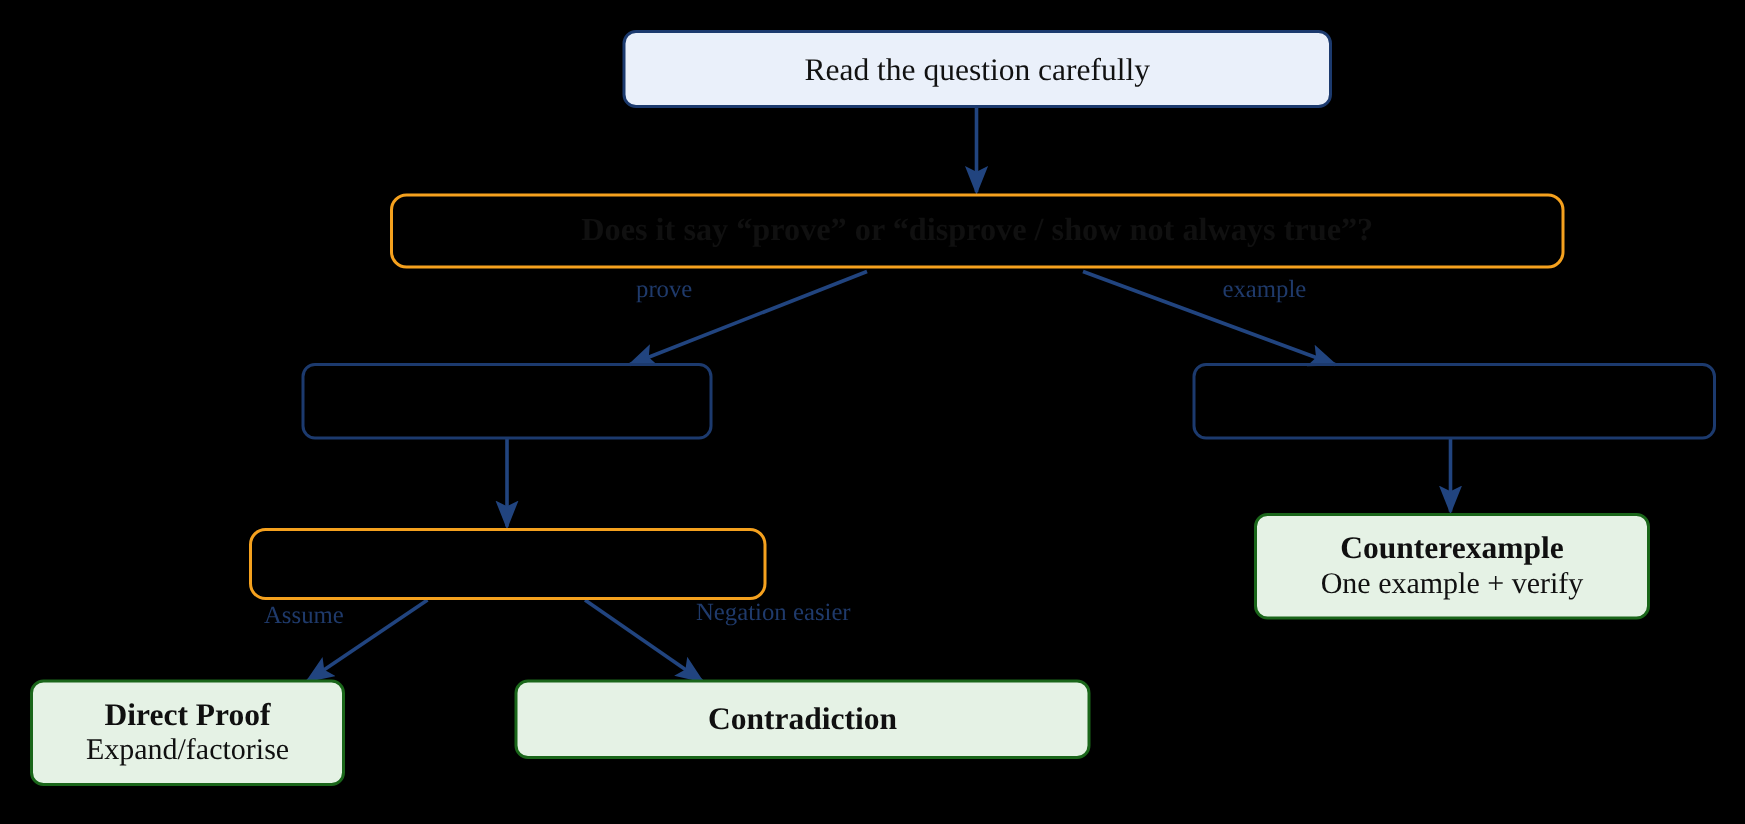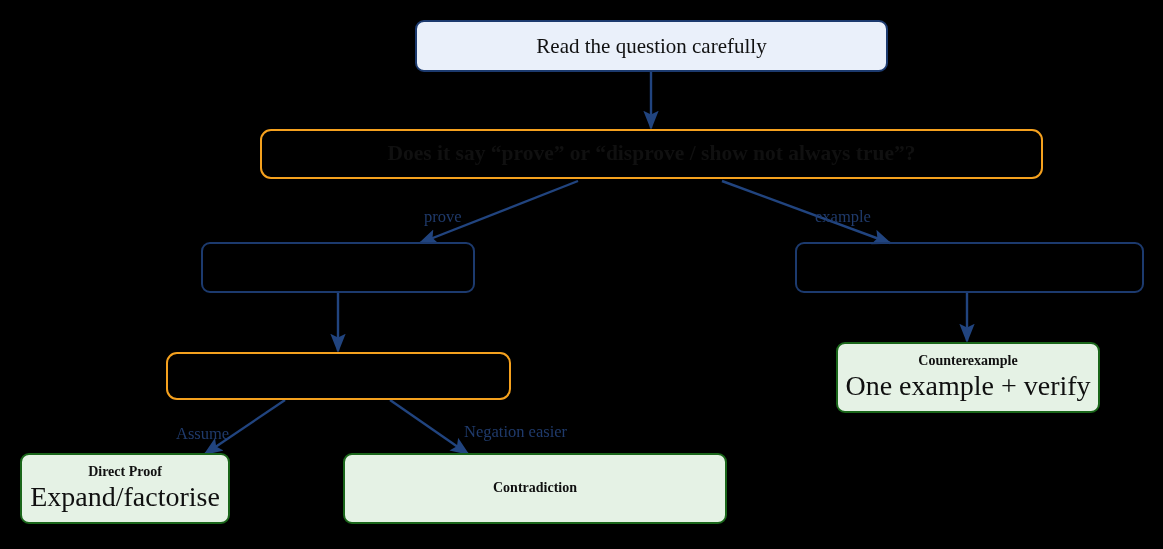--- a/index.html
+++ b/index.html
@@ -68,34 +68,33 @@
   
   .node-result {
     background: #e5f2e5;
     border: 2.2px solid #1a661a;
     border-radius: 9px;
     color: #101010;
     font-size: 19px;
   }
   .node-result .line1 {
     font-weight: bold;
-    font-size: 14px;
+    font-size: 21px;
   }
   .node-result .line2 {
-    font-size: 28px;
+    font-size: 20px;
   }
 
   
   .edge-label {
     position: absolute;
     color: #1f3a6b;
     font-size: 16.5px;
     white-space: nowrap;
     font-family: "Liberation Serif", "DejaVu Serif", serif;
-    margin-top: 24px;
   }
   .mathvar {
     font-style: italic;
   }
 </style>
 </head>
 <body>
 
 <div id="canvas">
 
@@ -139,21 +138,21 @@
 
   <div class="node node-decision" style="left:166px; top:352px; width:345px; height:48px;">
     <span class="line1"></span>
   </div>
 
   <div class="node node-result" style="left:20px; top:453px; width:210px; height:71px;">
     <span class="line1">Direct Proof</span>
     <span class="line2">Expand/factorise</span>
   </div>
 
-  <div class="node node-result" style="left:343px; top:453px; width:384px; height:71px;">
+  <div class="node node-result" style="left:343px; top:453px; width:384px; height:53px;">
     <span class="line1">Contradiction</span>
   </div>
 
   <div class="node node-result" style="left:836px; top:342px; width:264px; height:71px;">
     <span class="line1">Counterexample</span>
     <span class="line2">One example + verify</span>
   </div>
 
   <div class="edge-label" style="left:424px; top:183px;">prove</div>
 

